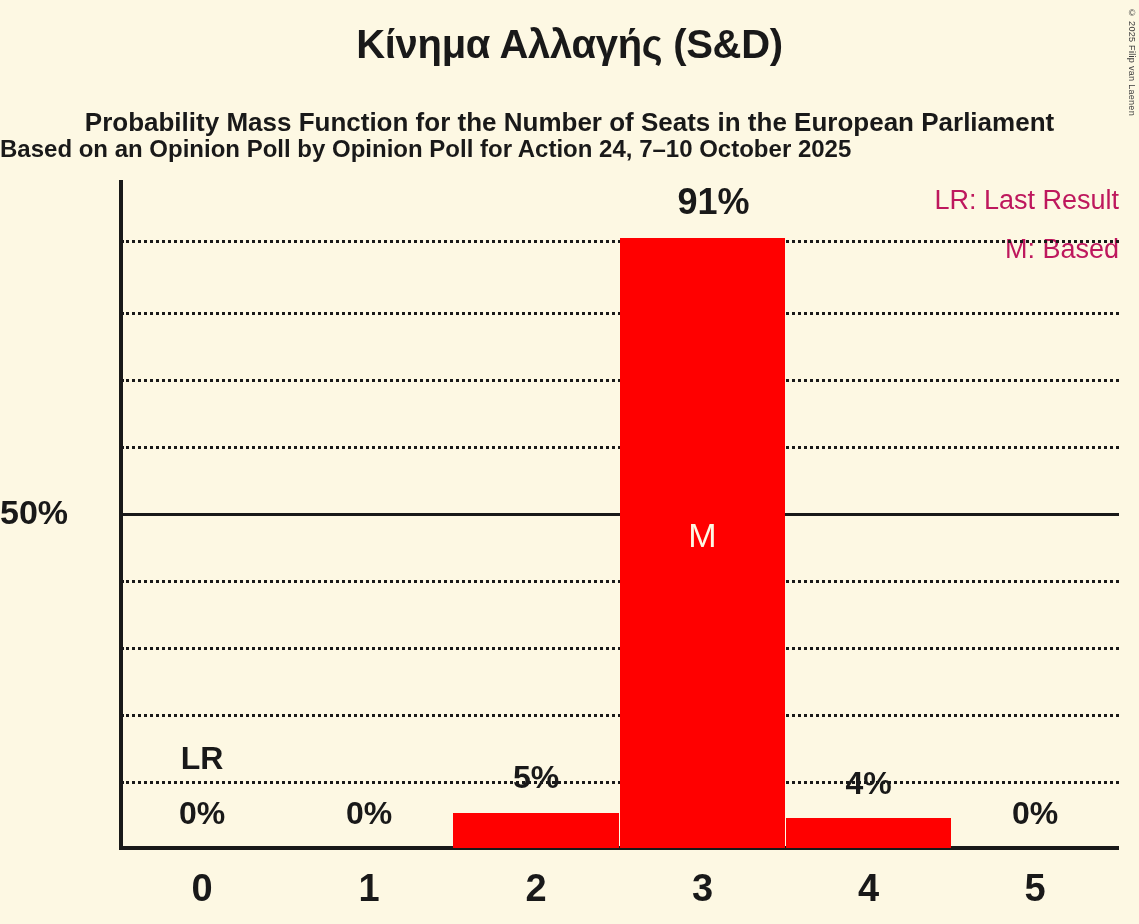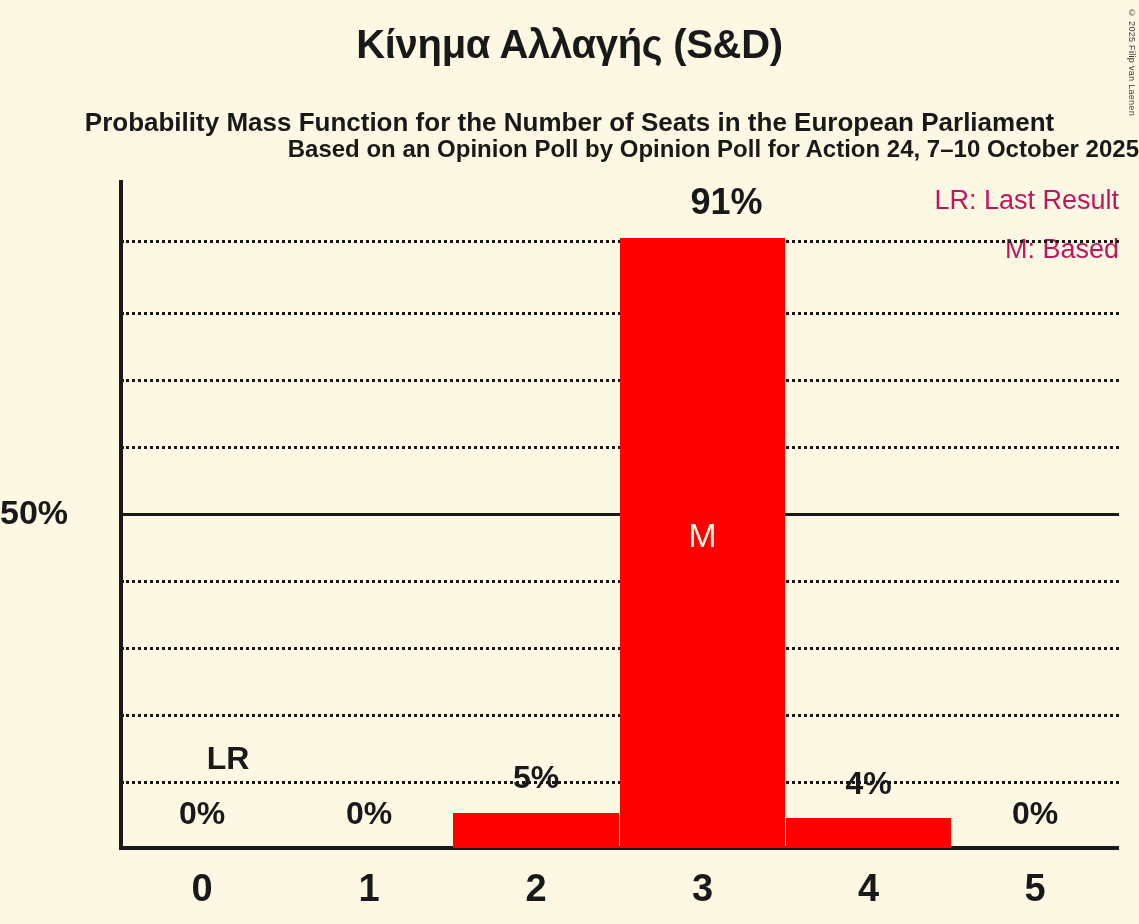--- a/index.html
+++ b/index.html
@@ -39,21 +39,21 @@
     font-weight: bold;
     line-height: 32px;
     white-space: nowrap;
     margin-top: 20px;
   }
   #chart-subsubtitle {
     position: absolute;
     top: 134px;
     left: 0;
     width: 1139px;
-    text-align: right;
+    text-align: left;
     font-size: 24px;
     font-weight: bold;
     line-height: 30px;
     white-space: nowrap;
   }
 
   
   #copyright {
     position: absolute;
     top: 8px;
@@ -129,21 +129,20 @@
     white-space: nowrap;
   }
   .lr-label {
     position: absolute;
     text-align: center;
     font-size: 32px;
     font-weight: bold;
     line-height: 36px;
     color: #191919;
     white-space: nowrap;
-    padding-left: 26px;
   }
 
   
   .x-tick {
     position: absolute;
     top: 866px;
     text-align: center;
     font-size: 38px;
     font-weight: bold;
     line-height: 44px;
@@ -208,21 +207,21 @@
   <div class="bar" style="left:501px; width:165px; height:610px;">
     <div class="bar-median" style="left:0; top:280px; width:165px;">M</div>
   </div>
   <div class="bar" style="left:667px; width:165px; height:30px;"></div>
 
 </div>
 
 <div class="value-label" style="left:119px; top:795px; width:166px;">0%</div>
 <div class="value-label" style="left:286px; top:795px; width:166px;">0%</div>
 <div class="value-label" style="left:453px; top:759px; width:166px;">5%</div>
-<div class="value-label" style="left:644px; top:184px; width:165px; font-size:36px;">91%</div>
+<div class="value-label" style="left:631px; top:184px; width:165px; font-size:36px;">91%</div>
 <div class="value-label" style="left:786px; top:765px; width:165px;">4%</div>
 <div class="value-label" style="left:952px; top:795px; width:166px;">0%</div>
 
 <div class="lr-label" style="left:119px; top:740px; width:166px;">LR</div>
 
 <div class="x-tick" style="left:119px; width:166px;">0</div>
 <div class="x-tick" style="left:286px; width:166px;">1</div>
 <div class="x-tick" style="left:453px; width:166px;">2</div>
 <div class="x-tick" style="left:620px; width:165px;">3</div>
 <div class="x-tick" style="left:786px; width:165px;">4</div>

